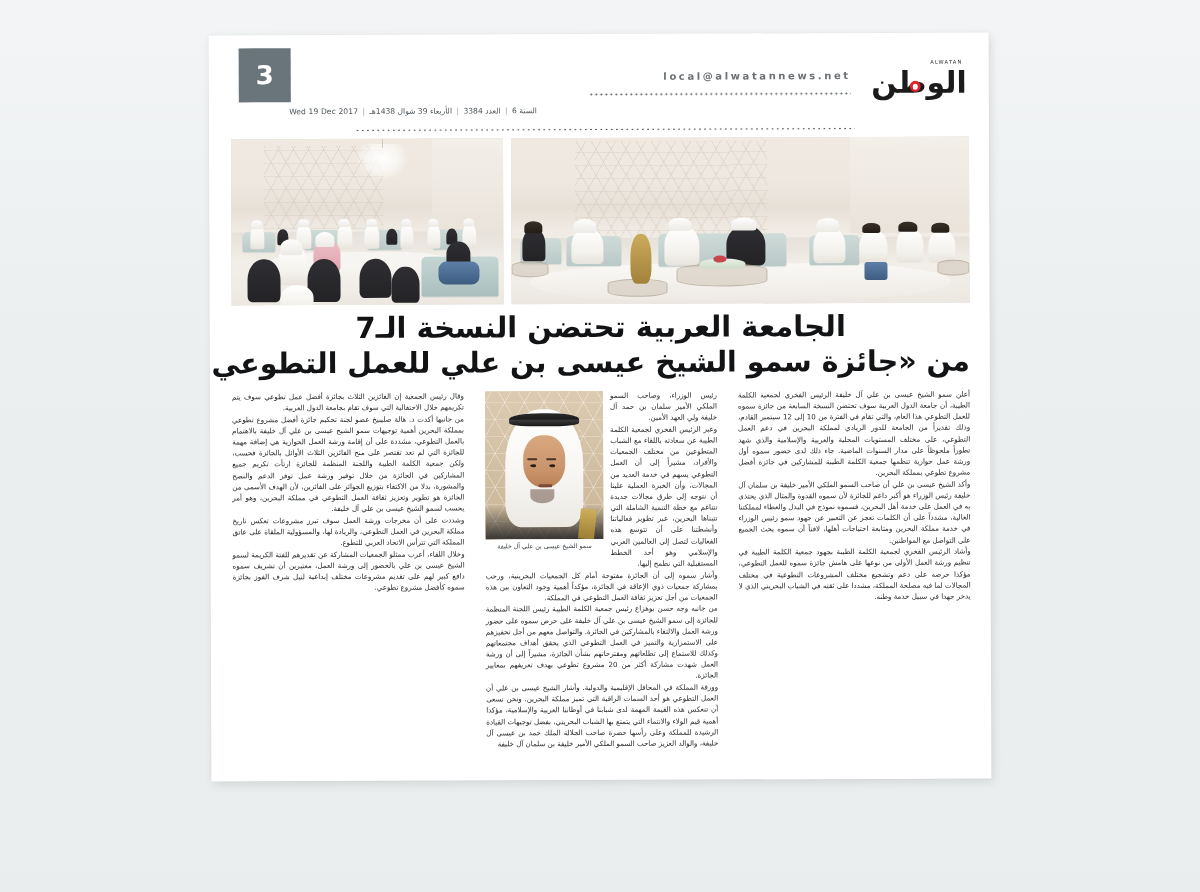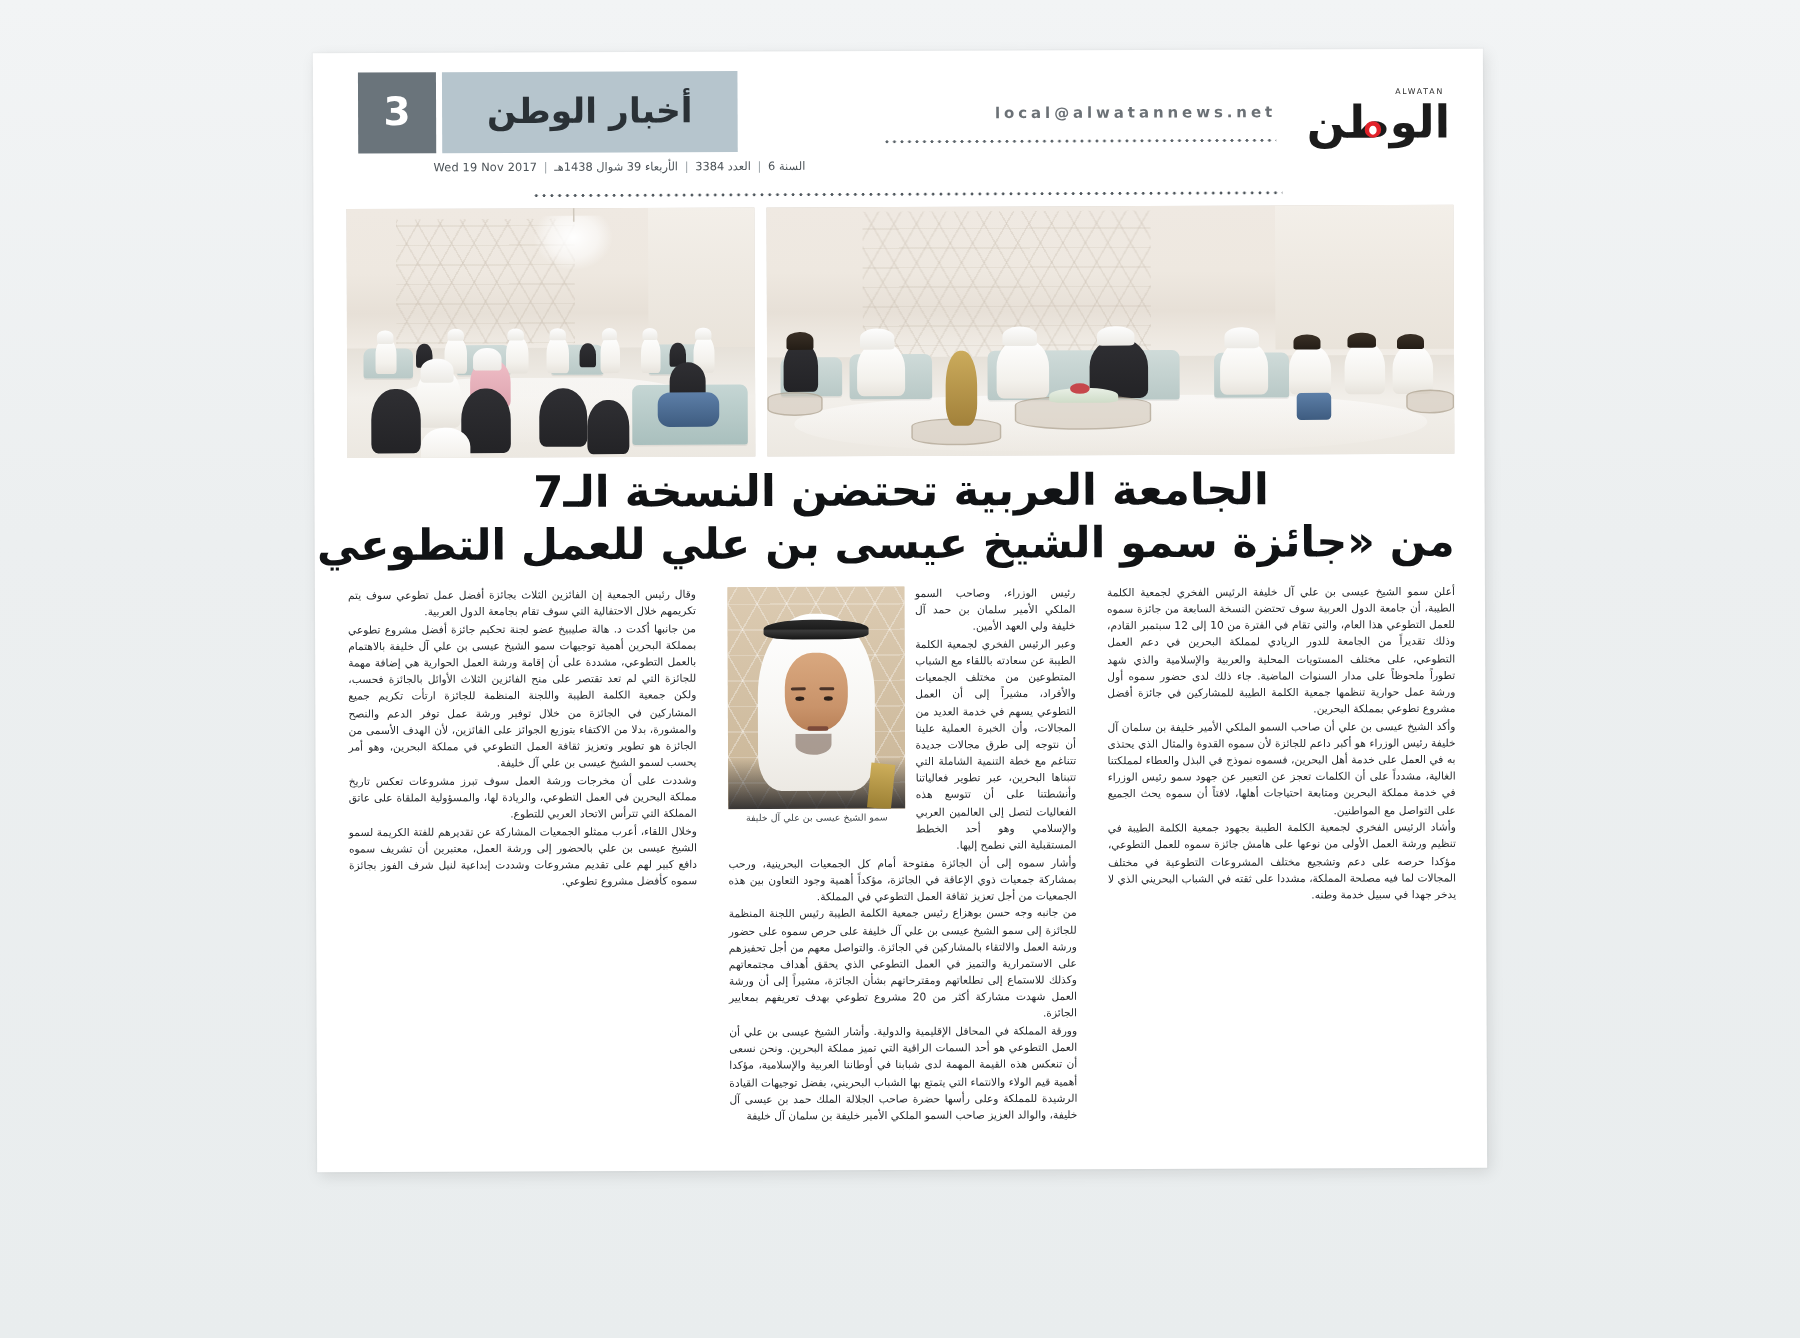--- a/index.html
+++ b/index.html
@@ -385,32 +385,29 @@
 
   <div class="sheet">
     <div class="sheet-inner">
 
       <div class="masthead">
 
         <div class="page-badge">
           <span>3</span>
         </div>
 
-        <div class="section-bar">
-          <span class="section-title">أخبار الوطن</span>
-        </div>
 
         <div class="dateline">
           <span>السنة 6</span>
           <span class="sep">|</span>
           <span>العدد 3384</span>
           <span class="sep">|</span>
           <span>الأربعاء 39 شوال 1438هـ</span>
           <span class="sep">|</span>
-          <span class="en">Wed 19 Nov  2017</span>
+          <span class="en">Wed 19 Dec  2017</span>
         </div>
 
         <div class="brand-block">
           <div class="email-line">local@alwatannews.net</div>
           <div class="dotted-rule"></div>
           <div class="brand-logo">
             <span class="logo-en">ALWATAN</span>
             <span class="logo-ar">الوطن</span>
             <span class="logo-dot"></span>
           </div>
@@ -543,19 +540,19 @@
           <p>وعبر الرئيس الفخري لجمعية الكلمة الطيبة عن سعادته باللقاء مع الشباب المتطوعين من مختلف الجمعيات والأفراد، مشيراً إلى أن العمل التطوعي يسهم في خدمة العديد من المجالات، وأن الخبرة العملية علينا أن نتوجه إلى طرق مجالات جديدة تتناغم مع خطة التنمية الشاملة التي تتبناها البحرين، عبر تطوير فعالياتنا وأنشطتنا على أن تتوسع هذه الفعاليات لتصل إلى العالمين العربي والإسلامي وهو أحد الخطط المستقبلية التي نطمح إليها.</p>
           <p>وأشار سموه إلى أن الجائزة مفتوحة أمام كل الجمعيات البحرينية، ورحب بمشاركة جمعيات ذوي الإعاقة في الجائزة، مؤكداً أهمية وجود التعاون بين هذه الجمعيات من أجل تعزيز ثقافة العمل التطوعي في المملكة.</p>
           <p>من جانبه وجه حسن بوهزاع رئيس جمعية الكلمة الطيبة رئيس اللجنة المنظمة للجائزة إلى سمو الشيخ عيسى بن علي آل خليفة على حرص سموه على حضور ورشة العمل والالتقاء بالمشاركين في الجائزة. والتواصل معهم من أجل تحفيزهم على الاستمرارية والتميز في العمل التطوعي الذي يحقق أهداف مجتمعاتهم وكذلك للاستماع إلى تطلعاتهم ومقترحاتهم بشأن الجائزة، مشيراً إلى أن ورشة العمل شهدت مشاركة أكثر من 20 مشروع تطوعي بهدف تعريفهم بمعايير الجائزة.</p>
           <p>وورقة المملكة في المحافل الإقليمية والدولية. وأشار الشيخ عيسى بن علي أن العمل التطوعي هو أحد السمات الراقية التي تميز مملكة البحرين. ونحن نسعى أن تنعكس هذه القيمة المهمة لدى شبابنا في أوطاننا العربية والإسلامية، مؤكدا أهمية قيم الولاء والانتماء التي يتمتع بها الشباب البحريني، بفضل توجيهات القيادة الرشيدة للمملكة وعلى رأسها حضرة صاحب الجلالة الملك حمد بن عيسى آل خليفة، والوالد العزيز صاحب السمو الملكي الأمير خليفة بن سلمان آل خليفة</p>
         </div>
 
         <div class="col col-left">
           <p>وقال رئيس الجمعية إن الفائزين الثلاث بجائزة أفضل عمل تطوعي سوف يتم تكريمهم خلال الاحتفالية التي سوف تقام بجامعة الدول العربية.</p>
           <p>من جانبها أكدت د. هالة صليبيخ عضو لجنة تحكيم جائزة أفضل مشروع تطوعي بمملكة البحرين أهمية توجيهات سمو الشيخ عيسى بن علي آل خليفة بالاهتمام بالعمل التطوعي، مشددة على أن إقامة ورشة العمل الحوارية هي إضافة مهمة للجائزة التي لم تعد تقتصر على منح الفائزين الثلاث الأوائل بالجائزة فحسب، ولكن جمعية الكلمة الطيبة واللجنة المنظمة للجائزة ارتأت تكريم جميع المشاركين في الجائزة من خلال توفير ورشة عمل توفر الدعم والنصح والمشورة، بدلا من الاكتفاء بتوزيع الجوائز على الفائزين، لأن الهدف الأسمى من الجائزة هو تطوير وتعزيز ثقافة العمل التطوعي في مملكة البحرين، وهو أمر يحسب لسمو الشيخ عيسى بن علي آل خليفة.</p>
           <p>وشددت على أن مخرجات ورشة العمل سوف تبرز مشروعات تعكس تاريخ مملكة البحرين في العمل التطوعي، والريادة لها، والمسؤولية الملقاة على عاتق المملكة التي تترأس الاتحاد العربي للتطوع.</p>
-          <p>وخلال اللقاء، أعرب ممثلو الجمعيات المشاركة عن تقديرهم للفتة الكريمة لسمو الشيخ عيسى بن علي بالحضور إلى ورشة العمل، معتبرين أن تشريف سموه دافع كبير لهم على تقديم مشروعات وشددت إبداعية لنيل شرف الفوز بجائزة سموه كأفضل مشروع تطوعي.</p>
+          <p>وخلال اللقاء، أعرب ممثلو الجمعيات المشاركة عن تقديرهم للفتة الكريمة لسمو الشيخ عيسى بن علي بالحضور إلى ورشة العمل، معتبرين أن تشريف سموه دافع كبير لهم على تقديم مشروعات مختلف إبداعية لنيل شرف الفوز بجائزة سموه كأفضل مشروع تطوعي.</p>
         </div>
       </div>
 
     </div>
   </div>
 </div>
 
 </body></html>

